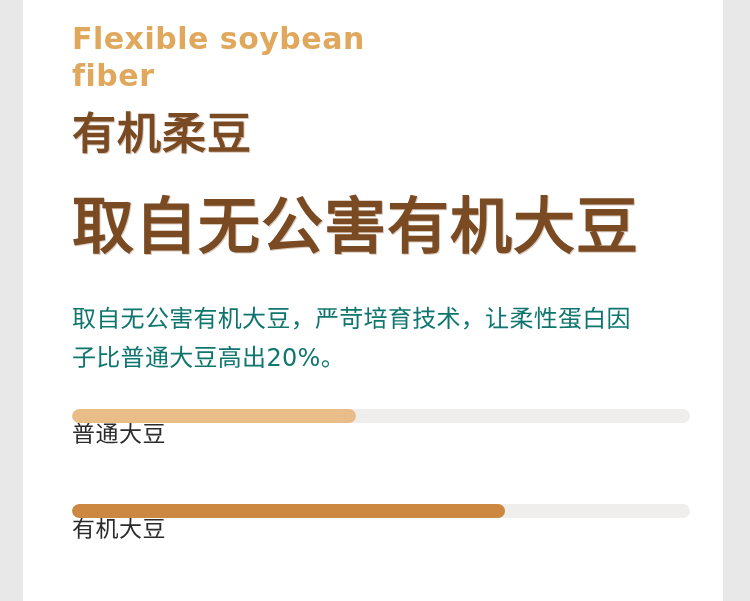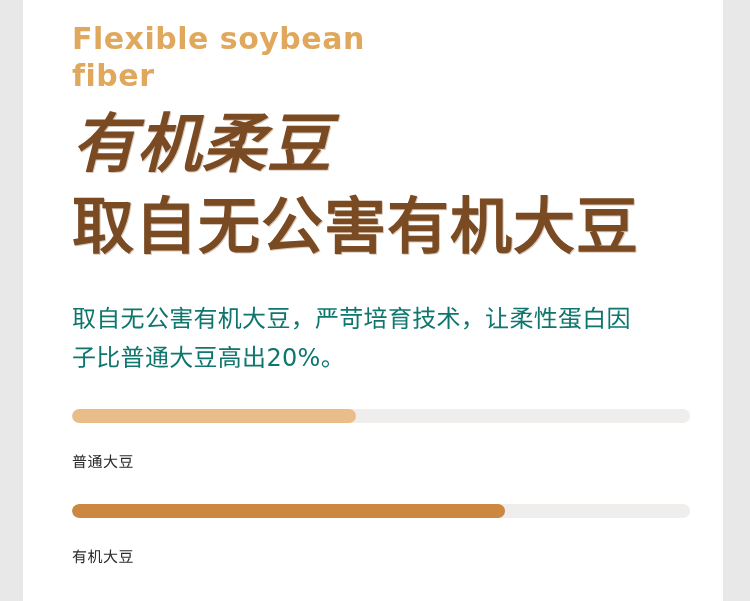--- a/index.html
+++ b/index.html
@@ -65,23 +65,22 @@
     margin: 0;
     font-family: "DejaVu Sans", "Liberation Sans", sans-serif;
     font-weight: 700;
     color: #7a4a22;
     letter-spacing: 1px;
     text-shadow: 1px 1px 0 rgba(122,74,34,0.30);
     white-space: nowrap;
   }
   .headline-1 {
     top: 112px;
-    font-size: 64px;
+    font-size: 44px;
     line-height: 1.0;
-    font-style: italic;
   }
   .headline-2 {
     top: 196px;
     font-size: 62px;
     line-height: 1.0;
   }
 
   
   .body-copy {
     position: absolute;
@@ -119,24 +118,23 @@
     left: 0;
     top: 0;
     height: 14px;
     border-radius: 7px;
   }
   .bar-fill-light { background: #e8bd88; }
   .bar-fill-dark  { background: #cc8840; }
 
   .bar-label {
     margin: 0;
-    padding-top: 32px;
     font-family: "DejaVu Sans", "Liberation Sans", sans-serif;
     font-weight: 400;
-    font-size: 15px;
+    font-size: 23px;
     line-height: 1;
     color: #2b2b2b;
     letter-spacing: 0.5px;
   }
 </style>
 </head>
 <body>
 
 <div class="page">
 

